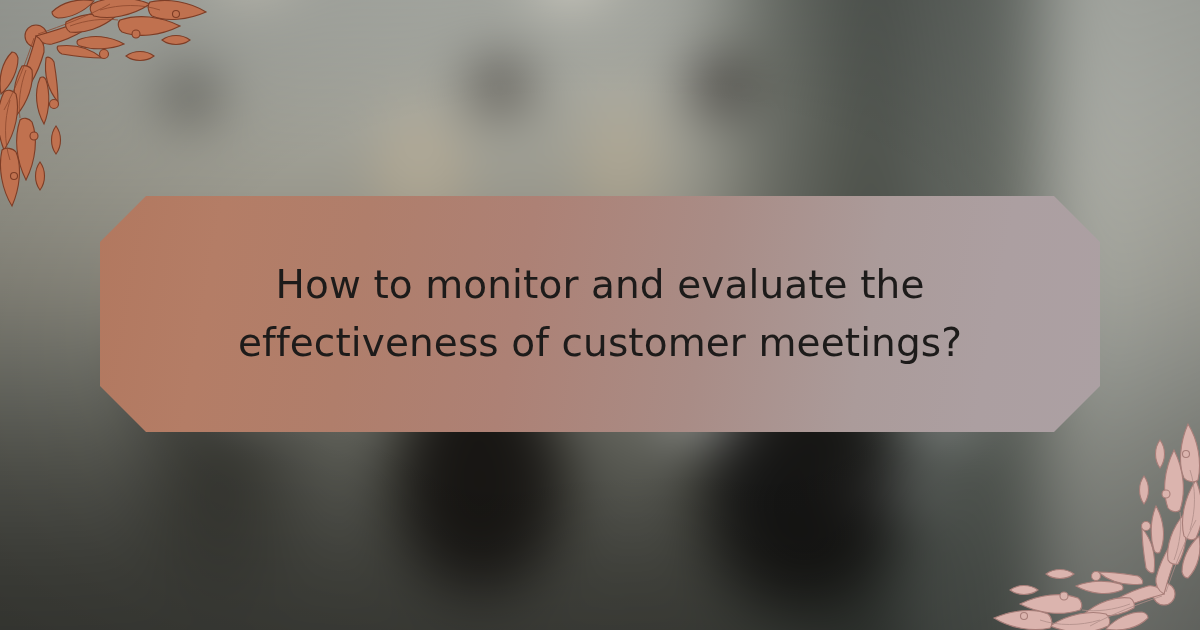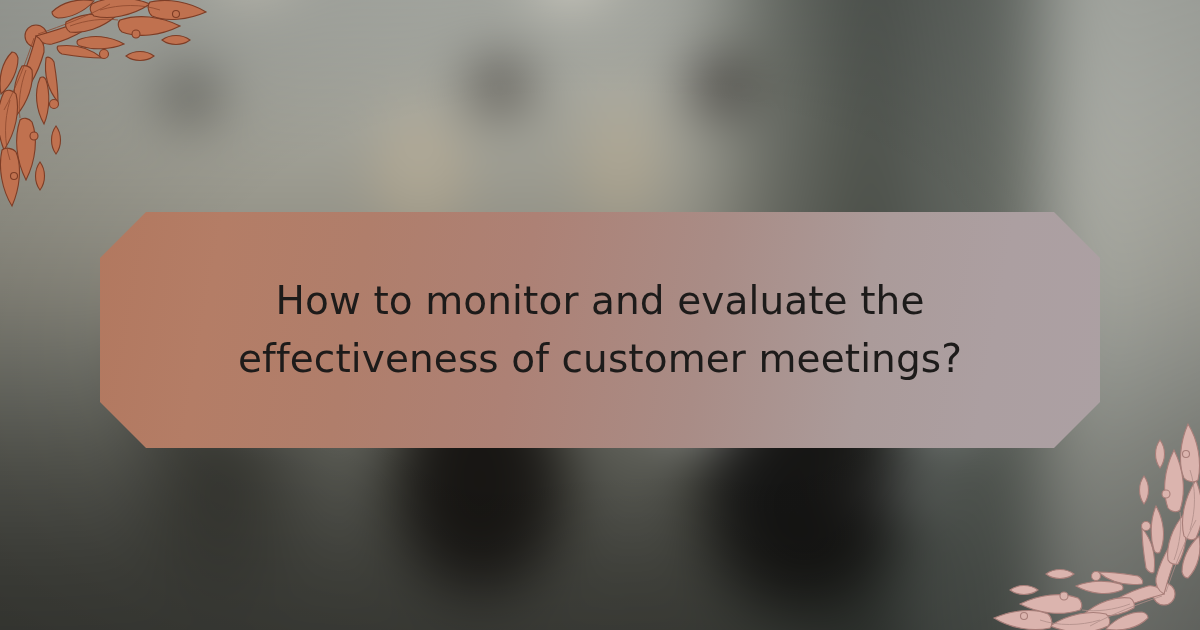--- a/index.html
+++ b/index.html
@@ -99,21 +99,21 @@
     pointer-events:none;
   }
   .ornament svg { width:100%; height:100%; display:block; }
 
   .ornament-tl { top:0; left:0; }
   .ornament-br { bottom:0; right:0; transform:rotate(180deg); }
 
   
   .banner {
     position:absolute;
-    left:100px; top:212px;
+    left:100px; top:196px;
     width:1000px; height:236px;
     background:linear-gradient(100deg,
         #b2785f 0%,
         #b47d66 12%,
         #b07e6b 26%,
         #ad8175 42%,
         #a98c86 60%,
         #ab9b9a 76%,
         #ac9fa1 88%,
         #aca0a3 100%);

